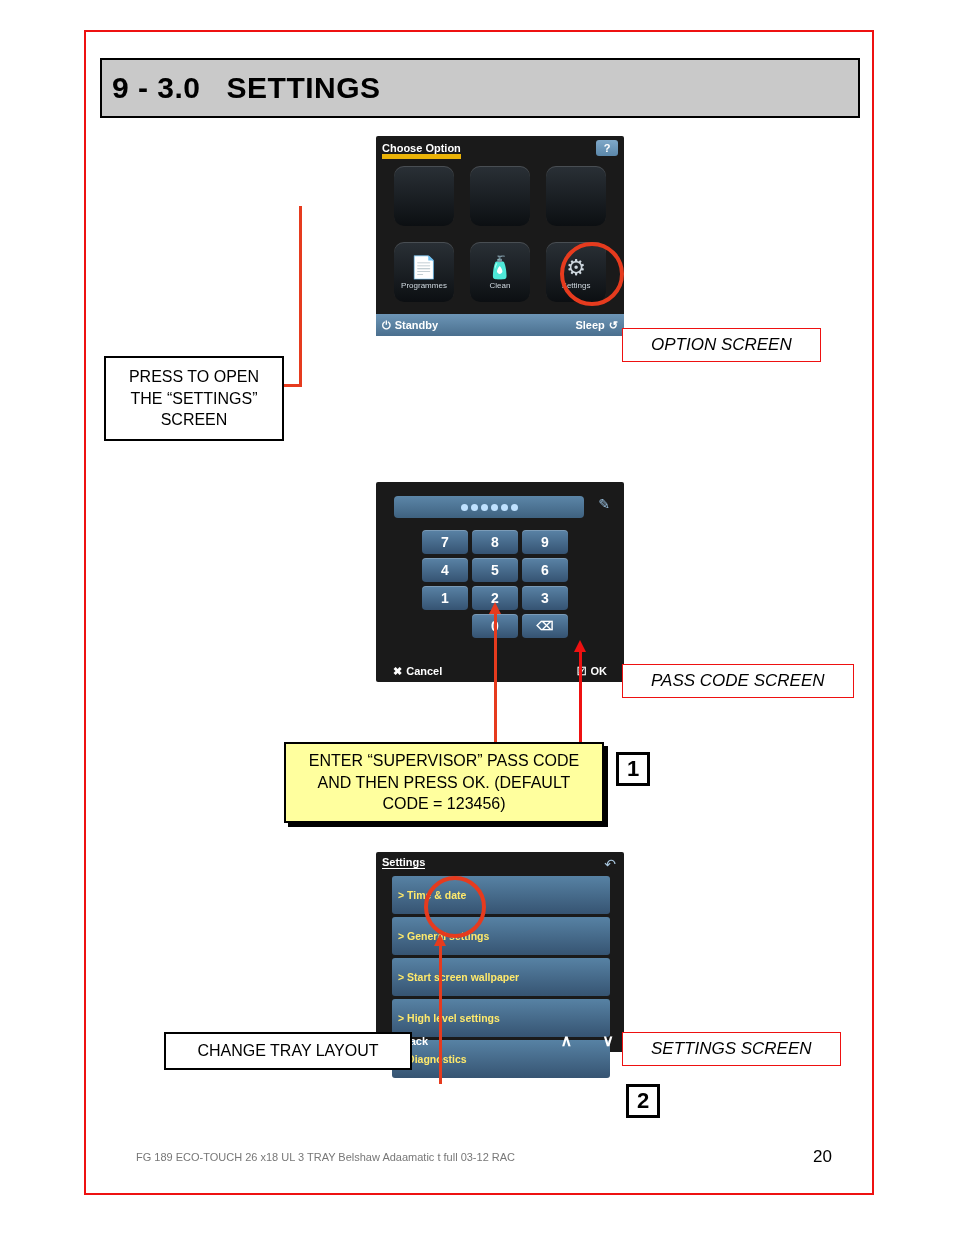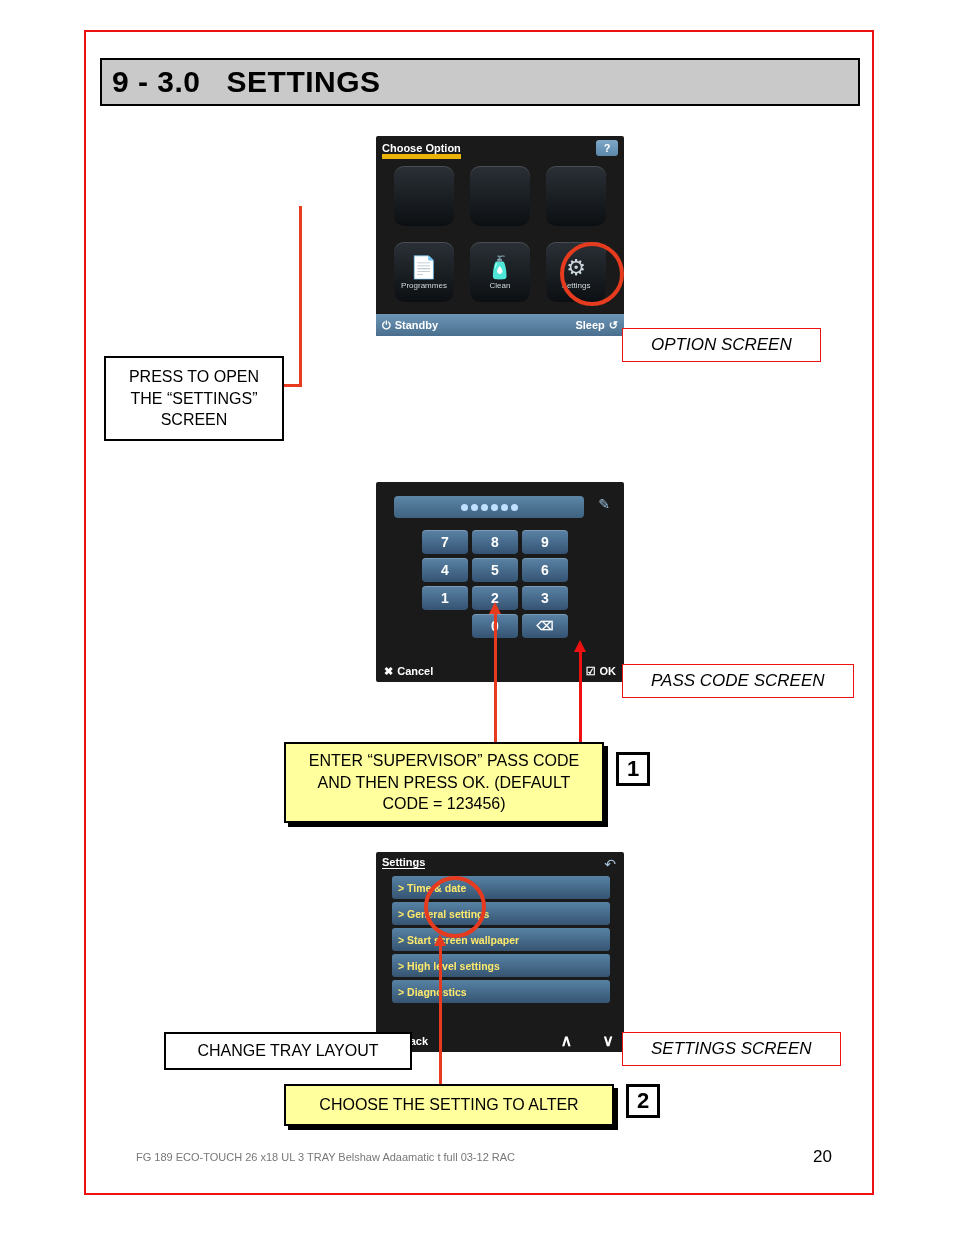--- a/index.html
+++ b/index.html
@@ -6,21 +6,21 @@
   body { background: #fff; font-family: Arial, Helvetica, sans-serif; }
   .page {
     width: 954px; height: 1235px; position: relative; margin: 0 auto;
     background: #fff;
   }
   .frame {
     position: absolute; left: 84px; top: 30px; width: 790px; height: 1165px;
     border: 2px solid #e11; background: #fff;
   }
   .title-bar {
-    position: absolute; left: 14px; top: 26px; width: 760px; height: 48px;
+    position: absolute; left: 14px; top: 26px; width: 760px; height: 60px;
     background: #c9c9c9; border: 2px solid #000; display: flex; align-items: center;
     padding-left: 10px; font-size: 30px; font-weight: bold; letter-spacing: 0.5px;
     color: #000;
   }
   .title-bar .sect { margin-right: 26px; }
 
   
   .screen {
     position: absolute; background: #1a1a1a; width: 248px;
     border-radius: 2px;
@@ -81,21 +81,21 @@
   }
   .keypad { position:absolute; left:46px; top:48px; display:grid; grid-template-columns: repeat(3, 46px); grid-auto-rows: 24px; gap:4px; }
   .key {
     background: linear-gradient(#5a83a6,#355372); border-radius:4px; color:#fff;
     font-size:14px; font-weight:bold; display:flex; align-items:center; justify-content:center;
     box-shadow: inset 0 1px 0 rgba(255,255,255,.2);
   }
   .key.bksp { font-size:12px; }
   .scr2 .foot {
     position:absolute; left:0; right:0; bottom:0; height:22px; display:flex;
-    justify-content:space-between; align-items:center; padding:0 8px; color:#fff;
+    justify-content:space-between; align-items:center; padding:0 17px; color:#fff;
     font-size:11px; font-weight:bold;
   }
   .scr2 .foot .l::before { content:"✖"; margin-right:4px; }
   .scr2 .foot .r::before { content:"☑"; margin-right:4px; }
 
   
   .r1 { position:absolute; left:493px; top:618px; width:3px; height:92px; background:#e11; }
   .r1head { position:absolute; left:488px; top:608px; width:0;height:0;border-style:solid;border-width:0 6px 12px 6px;border-color:transparent transparent #e11 transparent; }
 
   
@@ -104,21 +104,21 @@
 
   
   .scr3 { left: 290px; top: 820px; height: 200px; }
   .scr3 .hdr {
     position:absolute; left:6px; top:4px; color:#fff; font-size:11px; font-weight:bold;
     border-bottom:1px solid #fff;
   }
   .scr3 .ret { position:absolute; right:8px; top:4px; color:#a8c6de; font-size:14px; }
   .scr3 .list { position:absolute; left:16px; right:14px; top:24px; display:flex; flex-direction:column; gap:3px; }
   .scr3 .item {
-    height:23px; background: linear-gradient(#5782a4,#365472); border-radius:3px;
+    height:38px; background: linear-gradient(#5782a4,#365472); border-radius:3px;
     color:#ffe96b; font-size:10.5px; font-weight:bold; display:flex; align-items:center;
     padding-left:6px;
   }
   .scr3 .foot {
     position:absolute; left:0; right:0; bottom:0; height:24px; display:flex;
     justify-content:space-between; align-items:center; padding:0 10px; color:#fff;
     font-size:11px; font-weight:bold;
   }
   .scr3 .foot .back::before { content:"↩"; margin-right:4px; font-size:14px; }
   .scr3 .arrows { display:flex; gap:30px; font-size:16px; color:#fff; }
@@ -263,23 +263,20 @@
     <div class="o2head"></div>
 
     <div class="box-black" style="left:78px; top:1000px; width:248px; padding:6px 8px;">
       <span>CHANGE TRAY LAYOUT</span>
     </div>
 
     <div class="label-red" style="left:536px; top:1000px;">
       <span>SETTINGS SCREEN</span>
     </div>
 
-    <div class="box-yellow shadow" style="left:198px; top:1052px; width:330px; padding:8px 10px;">
-      <span>CHOOSE THE SETTING TO ALTER</span>
-    </div>
     <div class="num-box" style="left:540px; top:1052px;">
       <span>2</span>
     </div>
 
     <div class="footer-line">FG 189 ECO-TOUCH 26 x18 UL 3 TRAY Belshaw Adaamatic t full 03-12 RAC</div>
     <div class="page-num">20</div>
 
   </div>
 </div>
 

